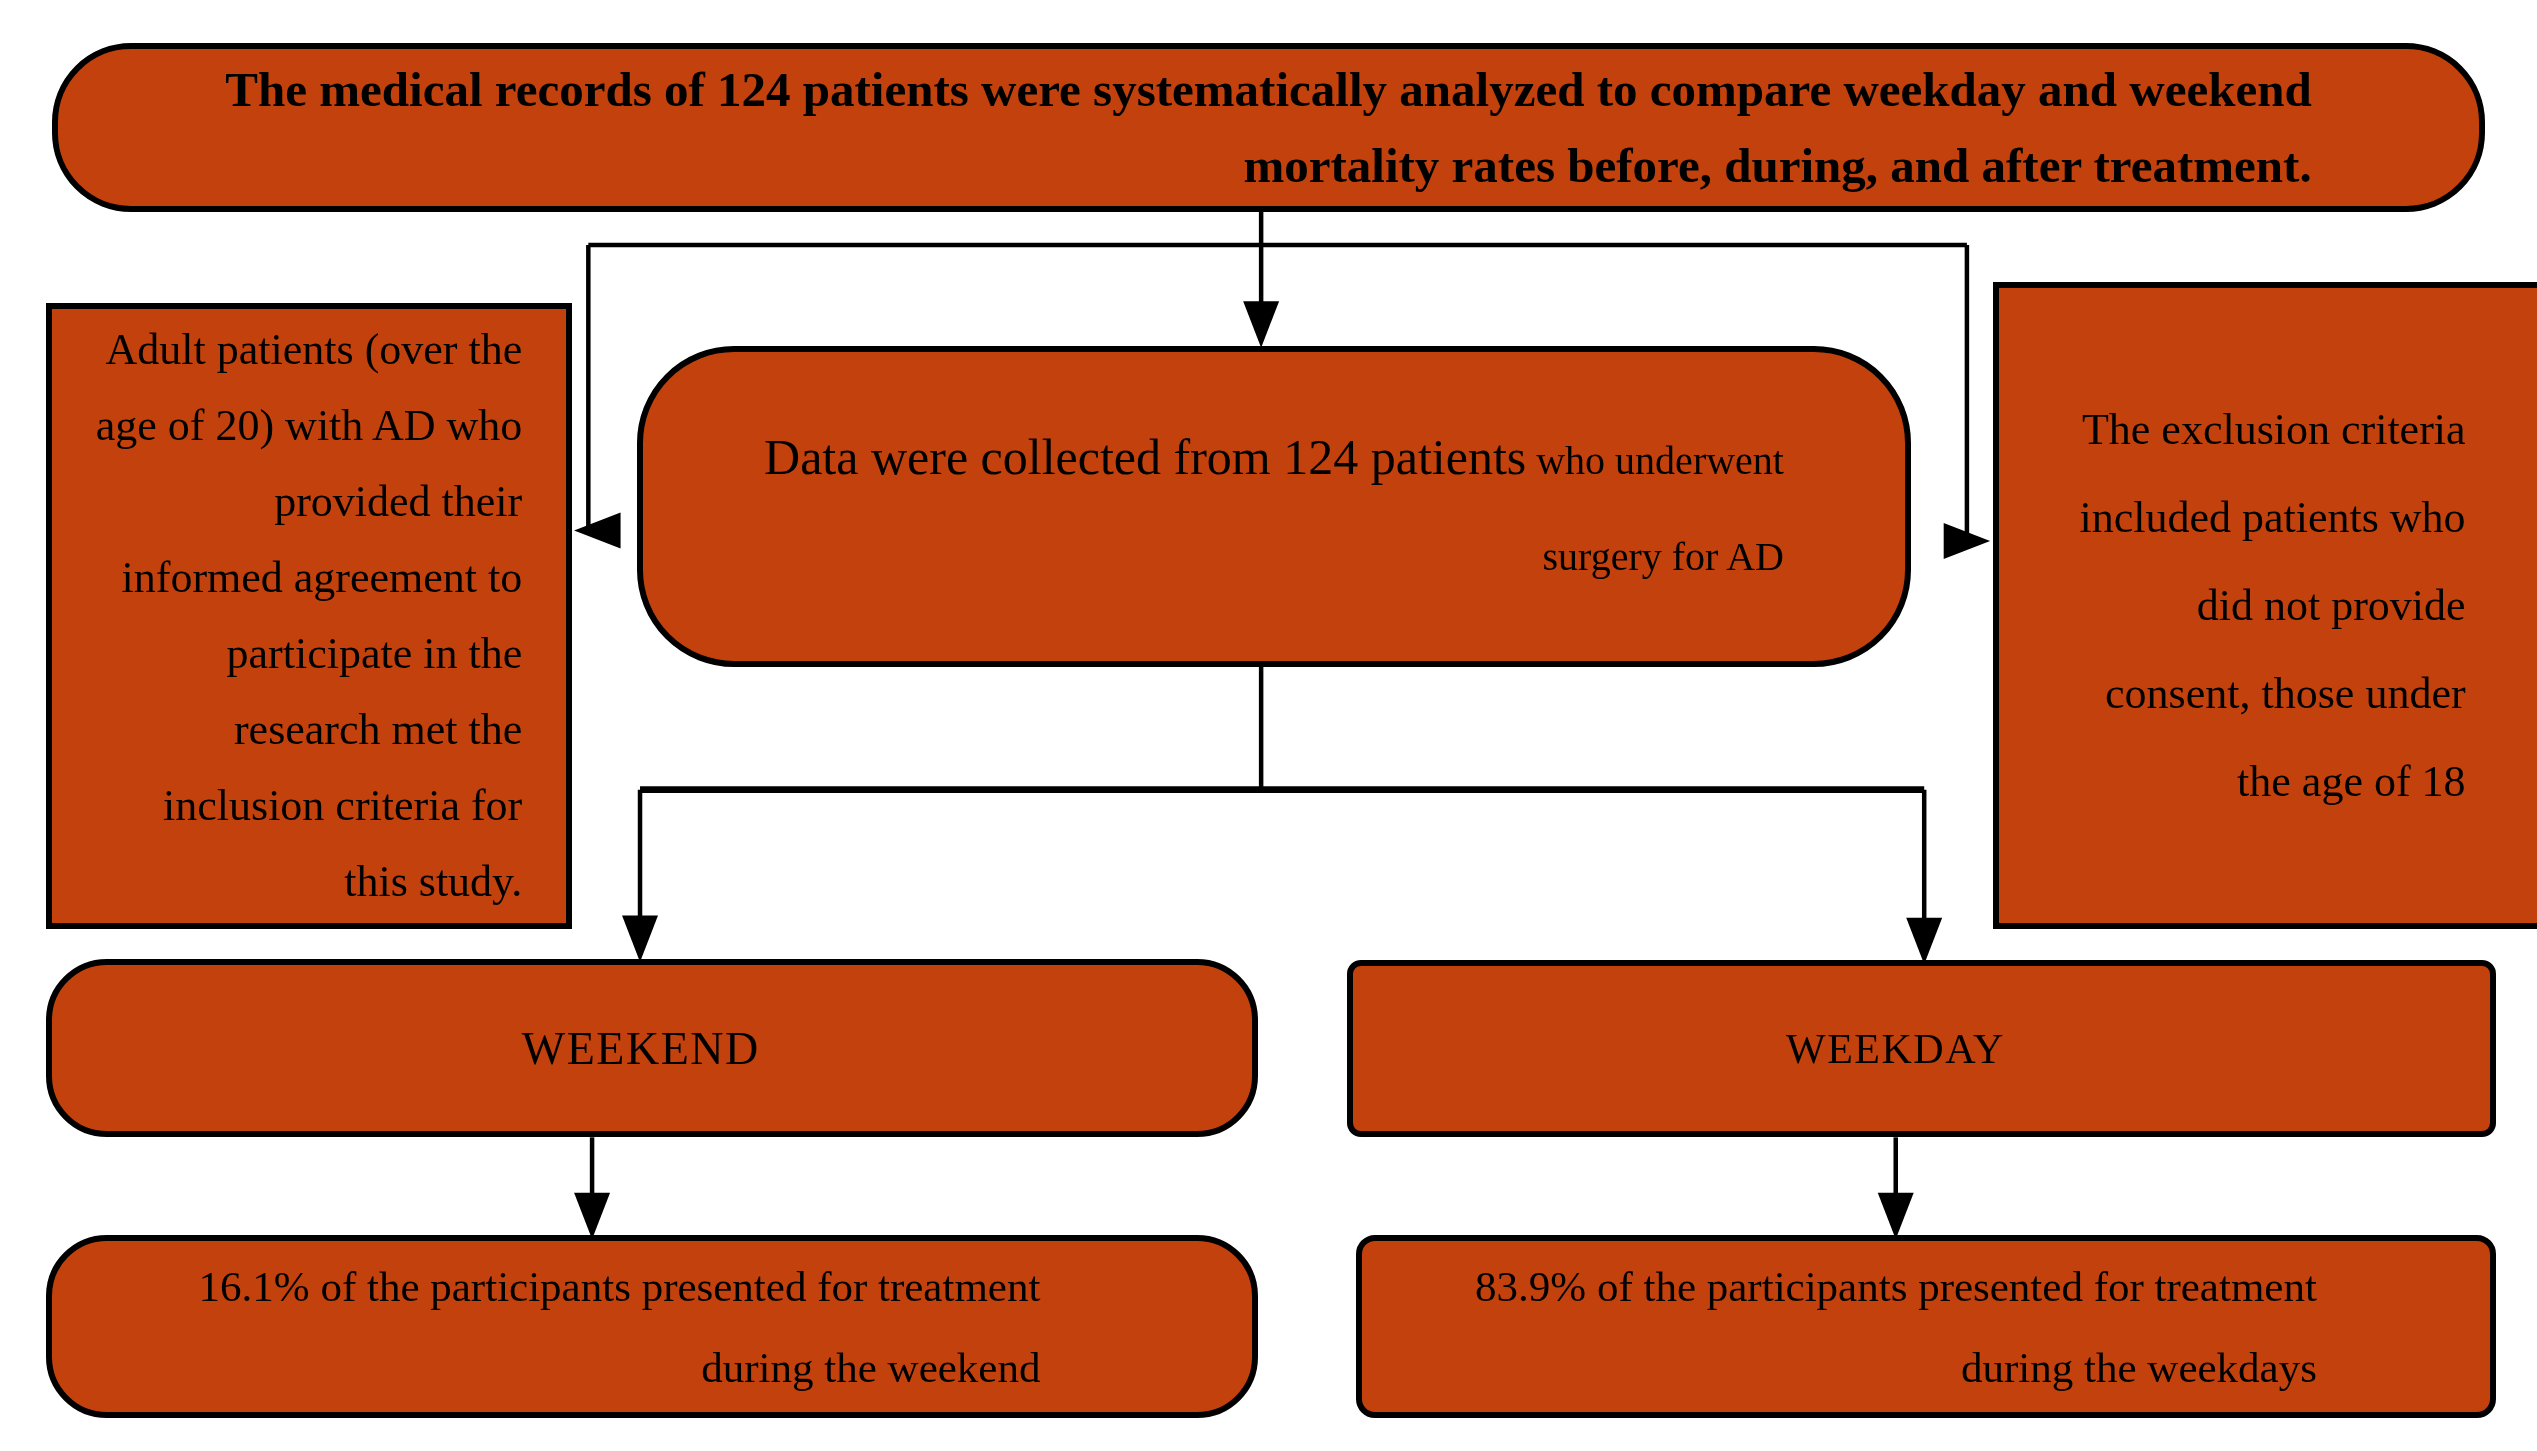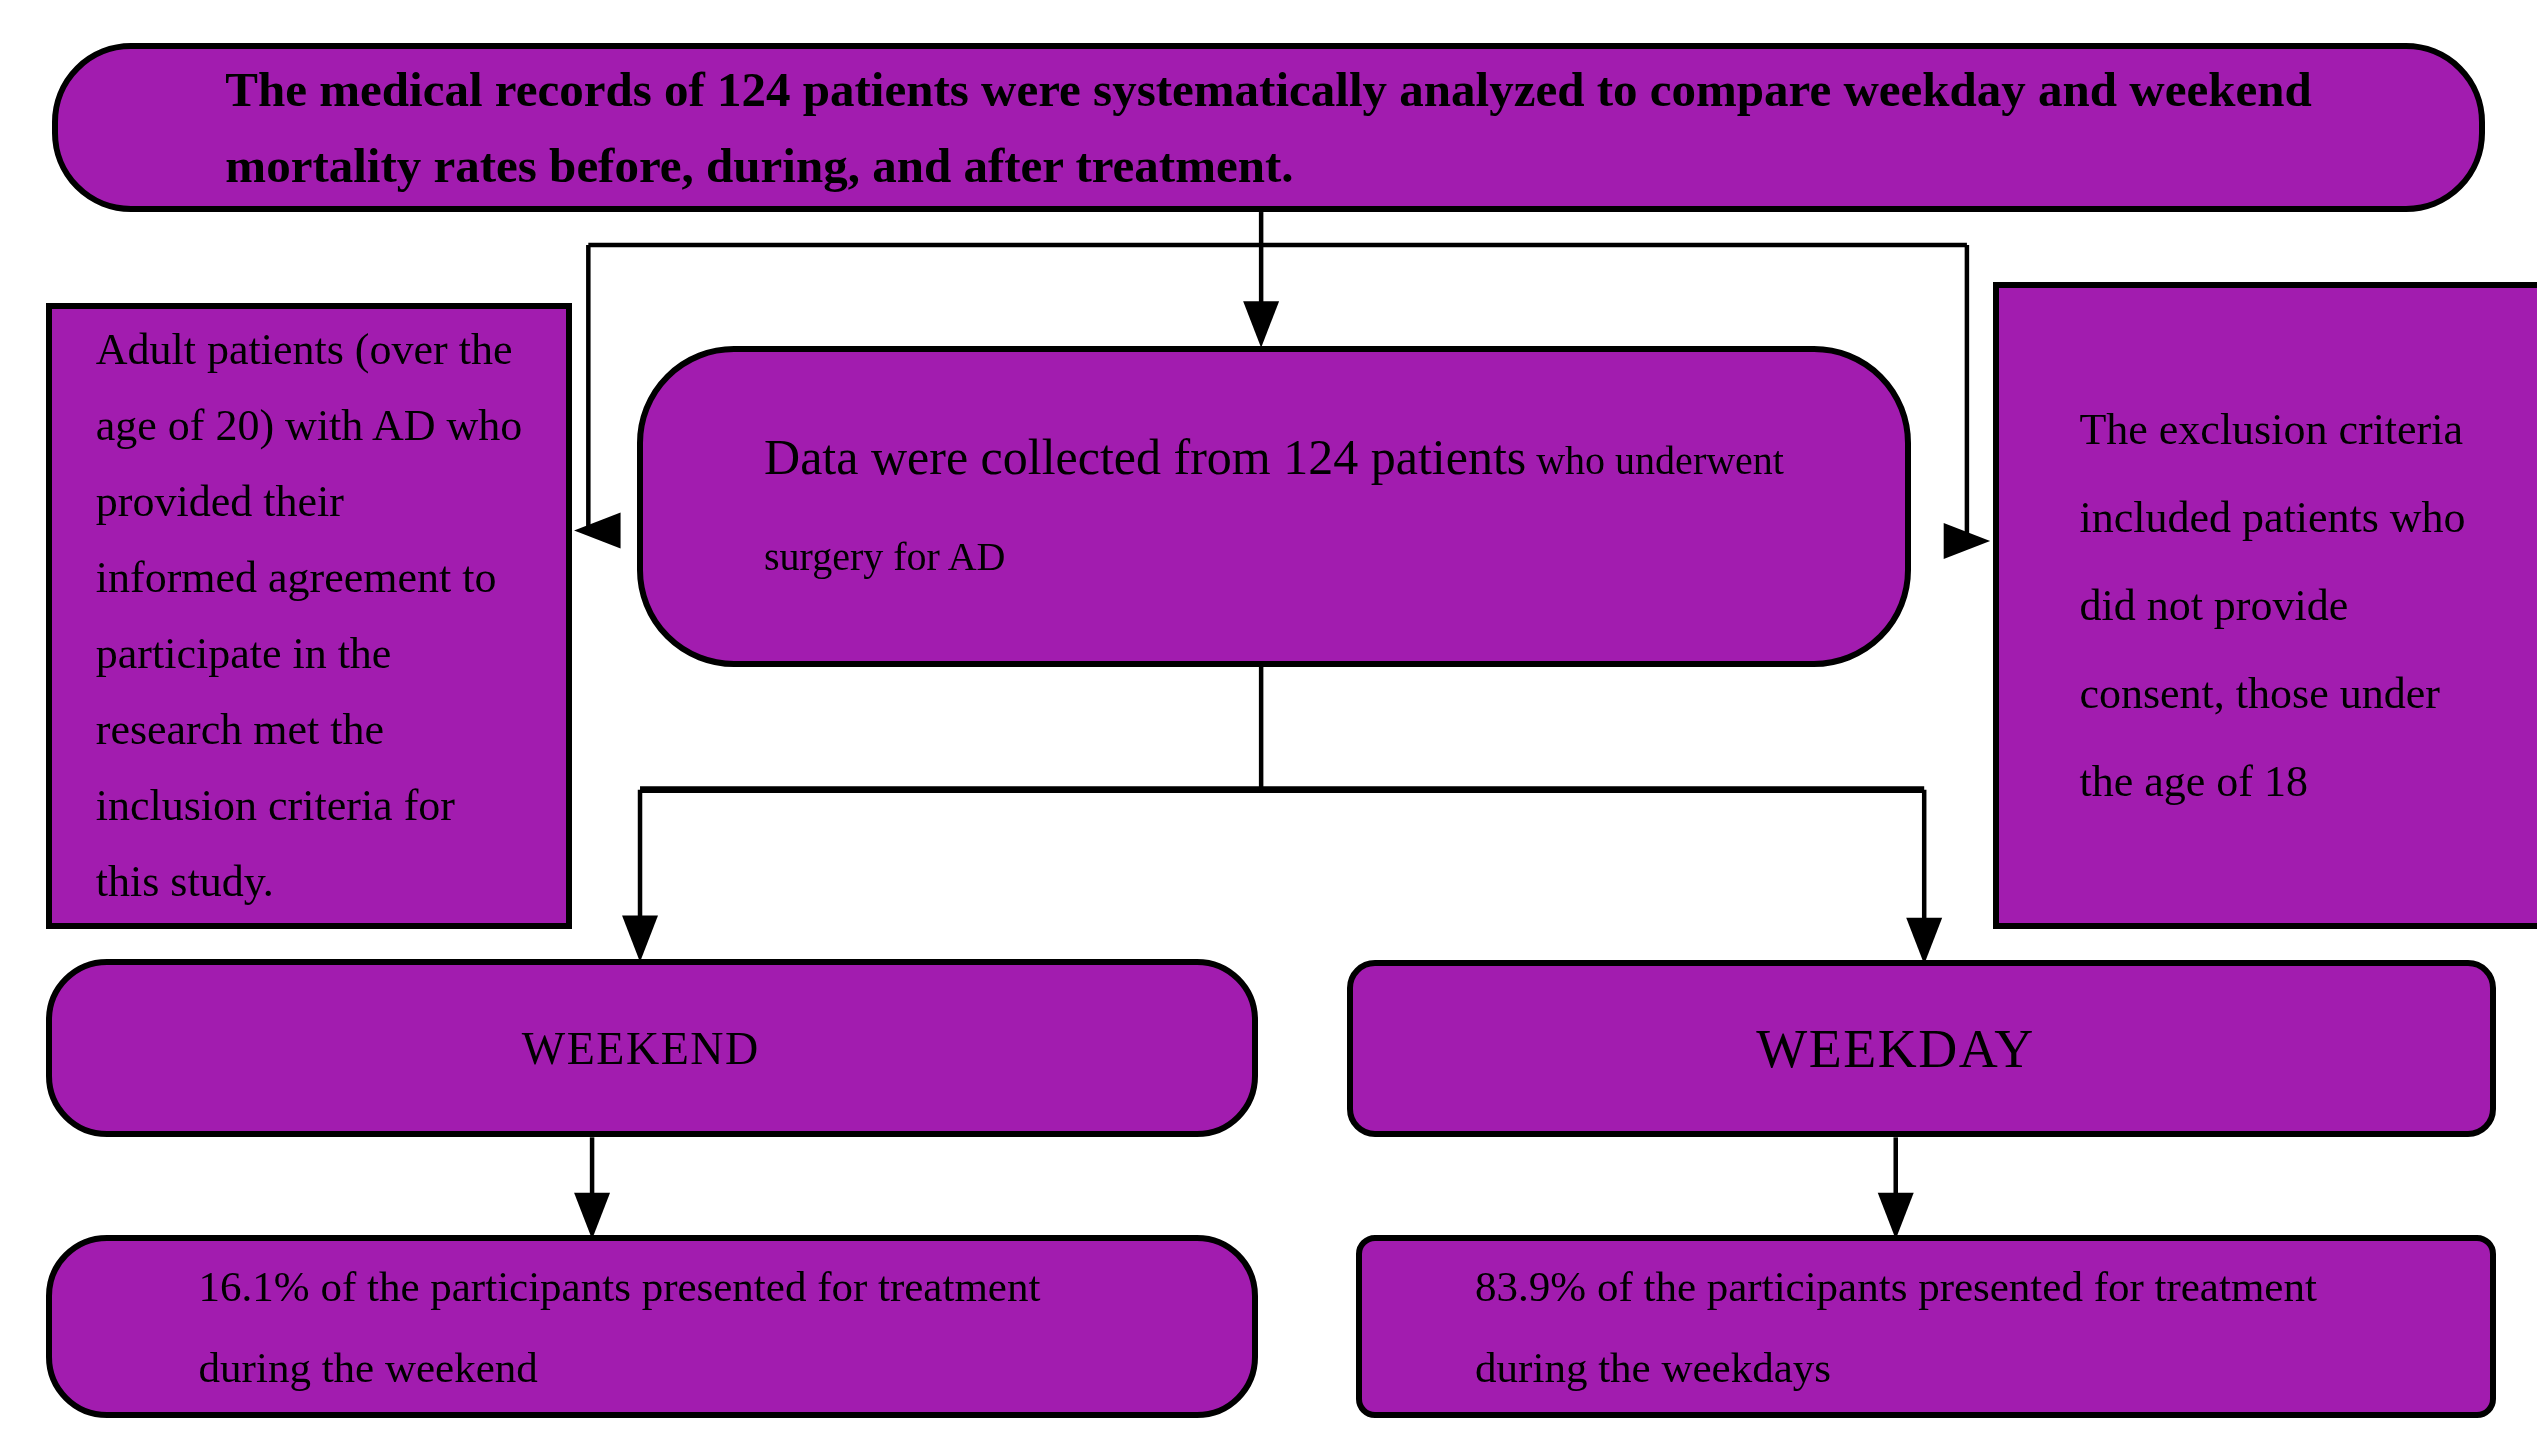--- a/index.html
+++ b/index.html
@@ -9,25 +9,25 @@
     height: 1452px;
     background: #ffffff;
     font-family: "Liberation Serif", "DejaVu Serif", serif;
     color: #000000;
     overflow: hidden;
   }
   .node {
     position: absolute;
     box-sizing: border-box;
     border: 6.7px solid #000000;
-    background: #a21caf;
+    background: #c2410c;
     display: flex;
     align-items: center;
     justify-content: center;
-    text-align: left;
+    text-align: right;
     white-space: pre-line;
   }
   .txt { display: block; }
 
   
   .title-box {
     left: 52px; top: 43px; width: 2433px; height: 169px;
     border-radius: 79px;
     font-weight: bold;
     font-size: 49px;
@@ -63,22 +63,22 @@
   
   .weekend-box {
     left: 46px; top: 959px; width: 1212px; height: 178px;
     border-radius: 61px;
     font-size: 46px;
     letter-spacing: 1.5px;
     padding-right: 22.5px;
   }
   .weekday-box {
     left: 1347px; top: 960px; width: 1149px; height: 177px;
-    border-radius: 28px;
-    font-size: 54px;
+    border-radius: 14px;
+    font-size: 42px;
     letter-spacing: 1.5px;
     padding-right: 52px;
   }
 
   
   .stat-weekend-box {
     left: 46px; top: 1235px; width: 1212px; height: 183px;
     border-radius: 61px;
     font-size: 43px;
     line-height: 81px;

